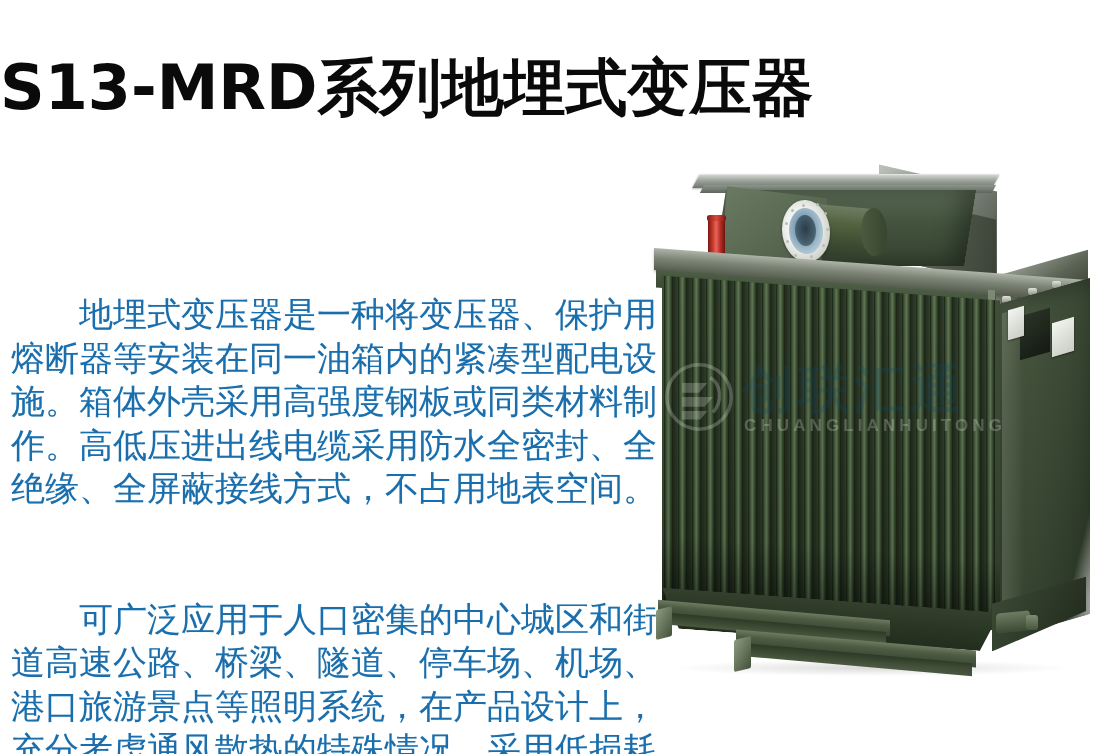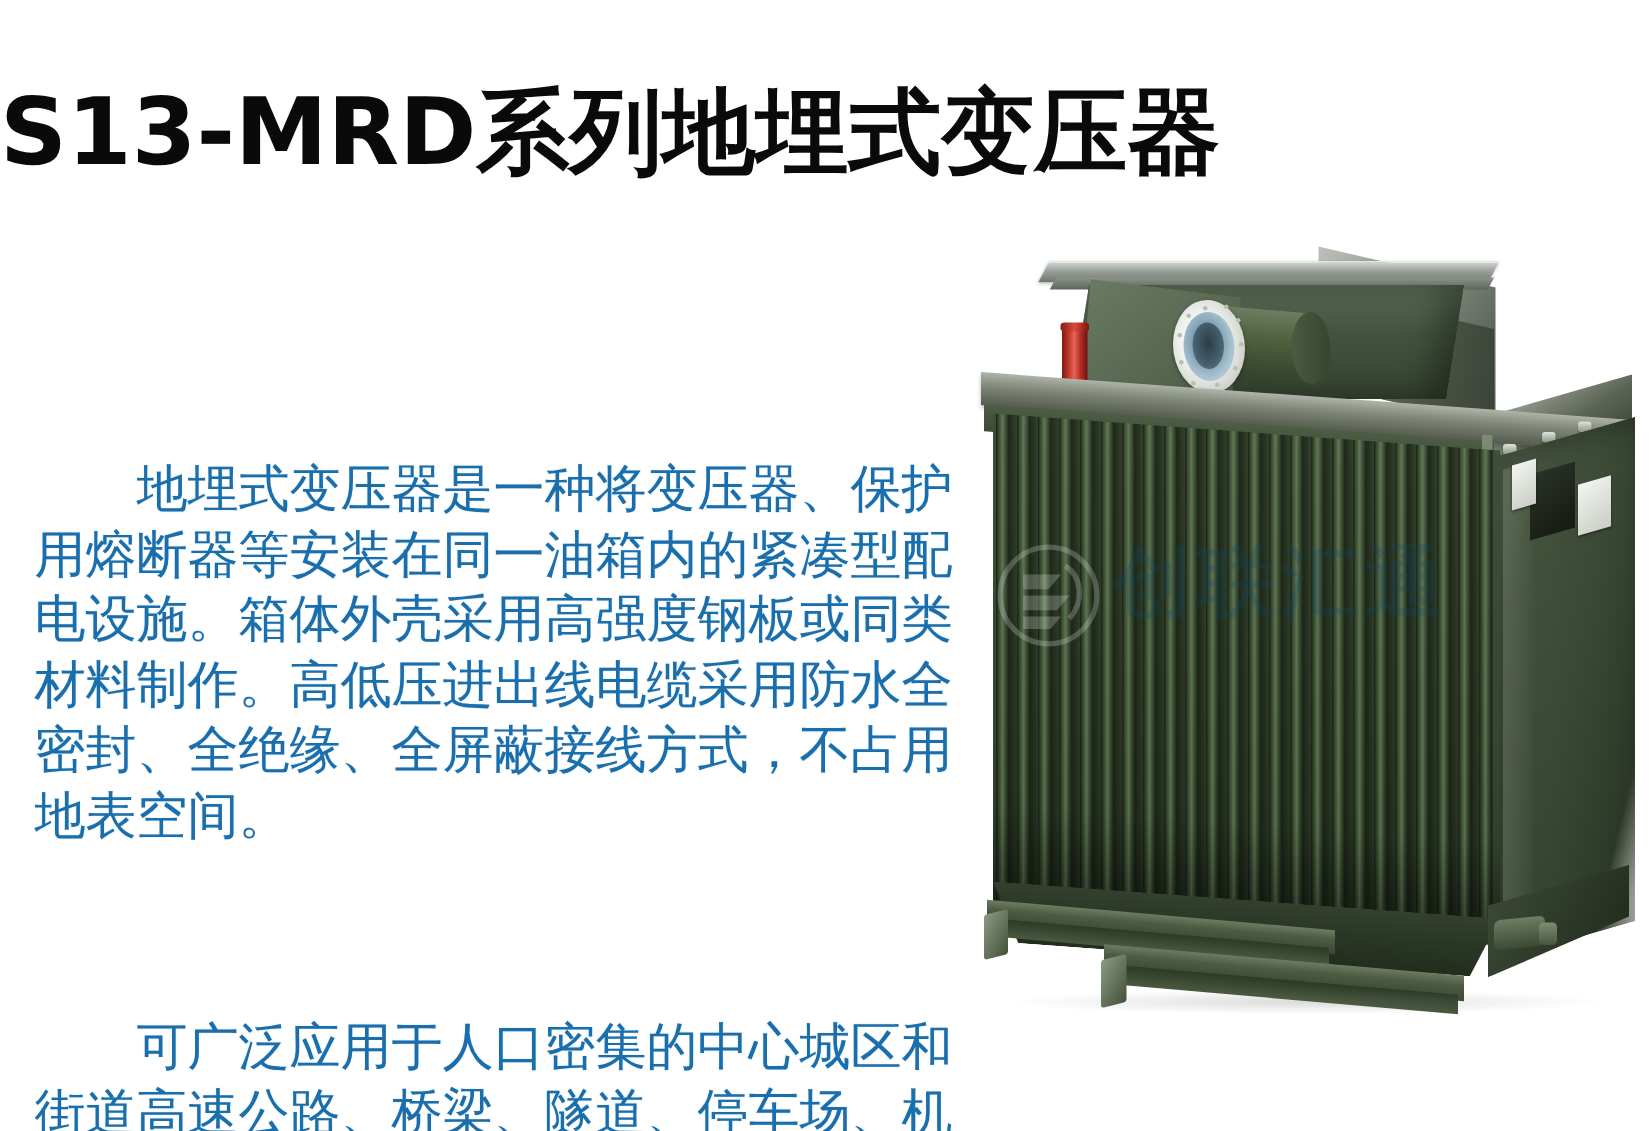--- a/index.html
+++ b/index.html
@@ -28,21 +28,21 @@
   #copy{
     position:absolute;left:11px;top:206px;width:648px;
     color:#1a6eac;
     font-size:34px;
     line-height:43.5px;
     font-family:"DejaVu Sans","Liberation Sans",sans-serif;
     letter-spacing:0px;
     white-space:pre-wrap;
     text-shadow:0 0 1px rgba(26,110,172,.25);
   }
-  #copy p{margin:12px;}
+  #copy p{margin:0;}
   #copy p.indent{text-indent:2em;}
 
   
   #photo{
     position:absolute;left:636px;top:160px;width:464px;height:520px;
   }
 
   
   .topbox-lid{
     position:absolute;left:60px;top:14px;width:300px;height:13px;
@@ -408,15 +408,16 @@
 
   <div id="watermark">
     <svg id="wm-logo" viewBox="0 0 100 100">
       <circle cx="50" cy="50" r="46" fill="none" stroke="#ffffff" stroke-width="5"></circle>
       <path d="M26 30 L62 30 L50 44 L26 44 Z" fill="#ffffff"></path>
       <path d="M26 50 L70 50 L58 64 L26 64 Z" fill="#ffffff"></path>
       <path d="M26 70 L62 70 L52 82 L26 82 Z" fill="#ffffff"></path>
       <path d="M66 22 C82 32 84 56 70 72" fill="none" stroke="#ffffff" stroke-width="5"></path>
     </svg>
     <div id="wm-cn">创联汇通</div>
+    <div id="wm-en">CHUANGLIANHUITONG</div>
   </div>
 
 </div>
 
 </body></html>

